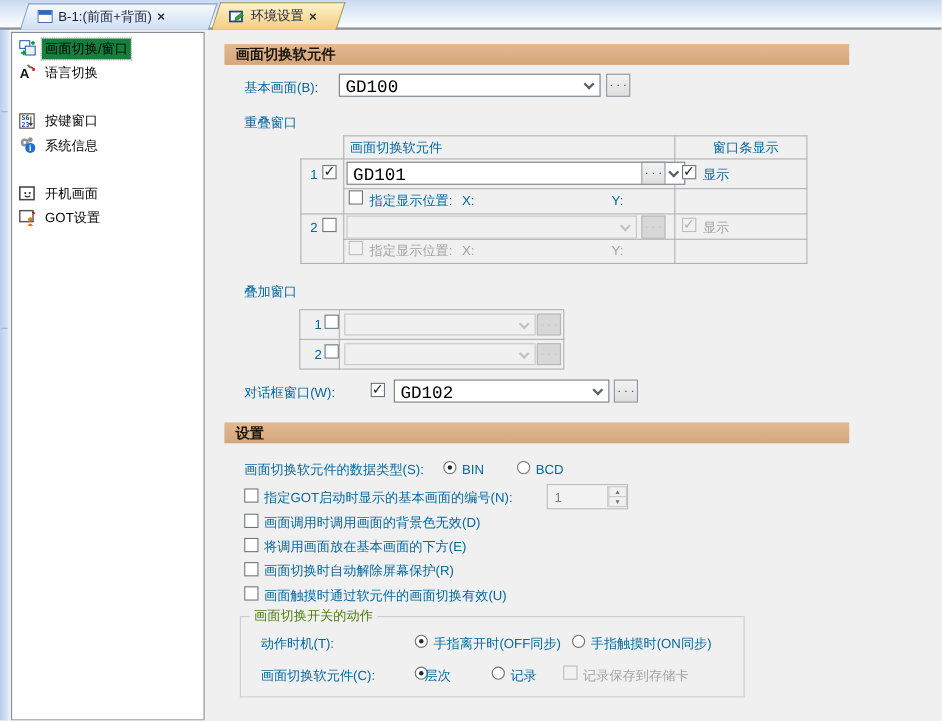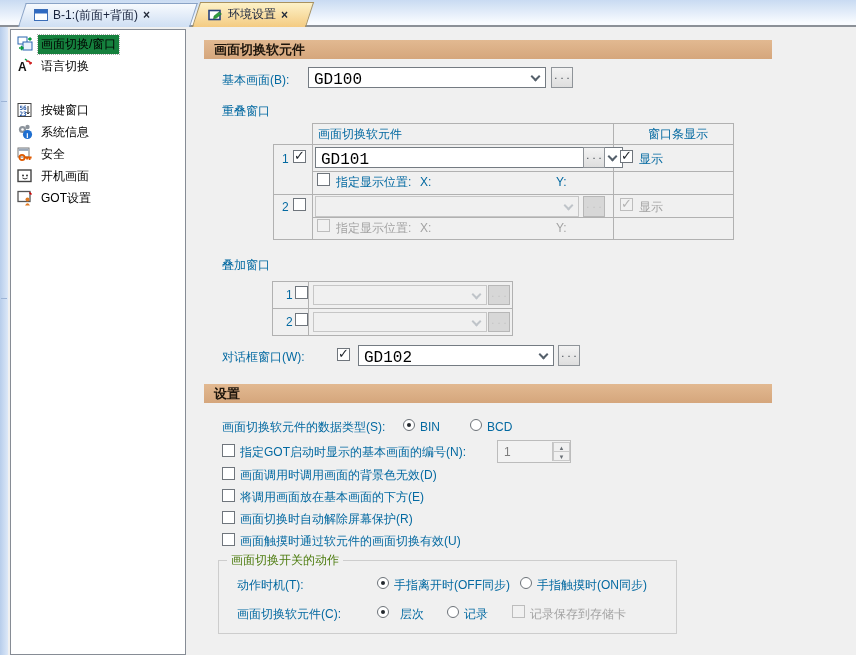--- a/index.html
+++ b/index.html
@@ -131,31 +131,20 @@
         <svg width="16" height="16">
           <circle cx="5.5" cy="5.5" r="3.6" fill="#8d949c"></circle>
           <circle cx="5.5" cy="5.5" r="1.3" fill="#fff"></circle>
           <circle cx="10.5" cy="3" r="2.2" fill="#8d949c"></circle>
           <circle cx="10.5" cy="10.5" r="4.6" fill="#1f6fd0"></circle>
           <text x="9.3" y="13.6" fill="#fff" font-size="8" font-weight="bold">i</text>
         </svg>
       </span>
     <span class="tlabel">系统信息</span>
   </div>
-  <div class="tree-item" style="top:114px">
-    <span>
-        <svg width="16" height="16">
-          <rect x="1" y="2" width="11" height="9" fill="#fff" stroke="#777"></rect>
-          <rect x="1.5" y="2.5" width="10" height="2.4" fill="#9aa7b8"></rect>
-          <circle cx="5" cy="11.5" r="2.6" fill="none" stroke="#e05a00" stroke-width="1.8"></circle>
-          <path d="M7.6 11.5 h7 m-2 0 v2.5 m-2.5 -2.5 v2" stroke="#e05a00" stroke-width="1.8" fill="none"></path>
-        </svg>
-      </span>
-    <span class="tlabel">安全</span>
-  </div>
   <div class="tree-item" style="top:158px">
     <span>
         <svg width="16" height="16">
           <rect x="1" y="1.5" width="12" height="10" fill="#fff" stroke="#555" stroke-width="1.3"></rect>
           <circle cx="10.5" cy="9.5" r="2" fill="#e07820"></circle>
           <path d="M8 15.5 q2.5 -4.5 5 0 z" fill="#e07820"></path>
           <path d="M12.5 2.5 l2 2" stroke="#c00" stroke-width="1.6"></path>
         </svg>
       </span>
     <span class="tlabel">GOT设置</span>
@@ -286,17 +275,17 @@
 <span id="grouptitle">画面切换开关的动作</span>
 
 <span class="lbl" style="left:237px;top:578px">动作时机(T):</span>
 <span class="radio sel" style="left:377px;top:577px"></span>
 <span class="lbl" style="left:394px;top:578px">手指离开时(OFF同步)</span>
 <span class="radio" style="left:520px;top:577px"></span>
 <span class="lbl" style="left:537px;top:578px">手指触摸时(ON同步)</span>
 
 <span class="lbl" style="left:237px;top:607px">画面切换软元件(C):</span>
 <span class="radio sel" style="left:377px;top:606px"></span>
-<span class="lbl" style="left:400px;top:607px">层次</span>
+<span class="lbl" style="left:386px;top:607px">层次</span>
 <span class="radio" style="left:447px;top:606px"></span>
 <span class="lbl" style="left:464px;top:607px">记录</span>
 <span class="cb dis" style="left:512px;top:605px"></span>
 <span class="lbl dis" style="left:530px;top:607px">记录保存到存储卡</span>
 
 </body></html>

